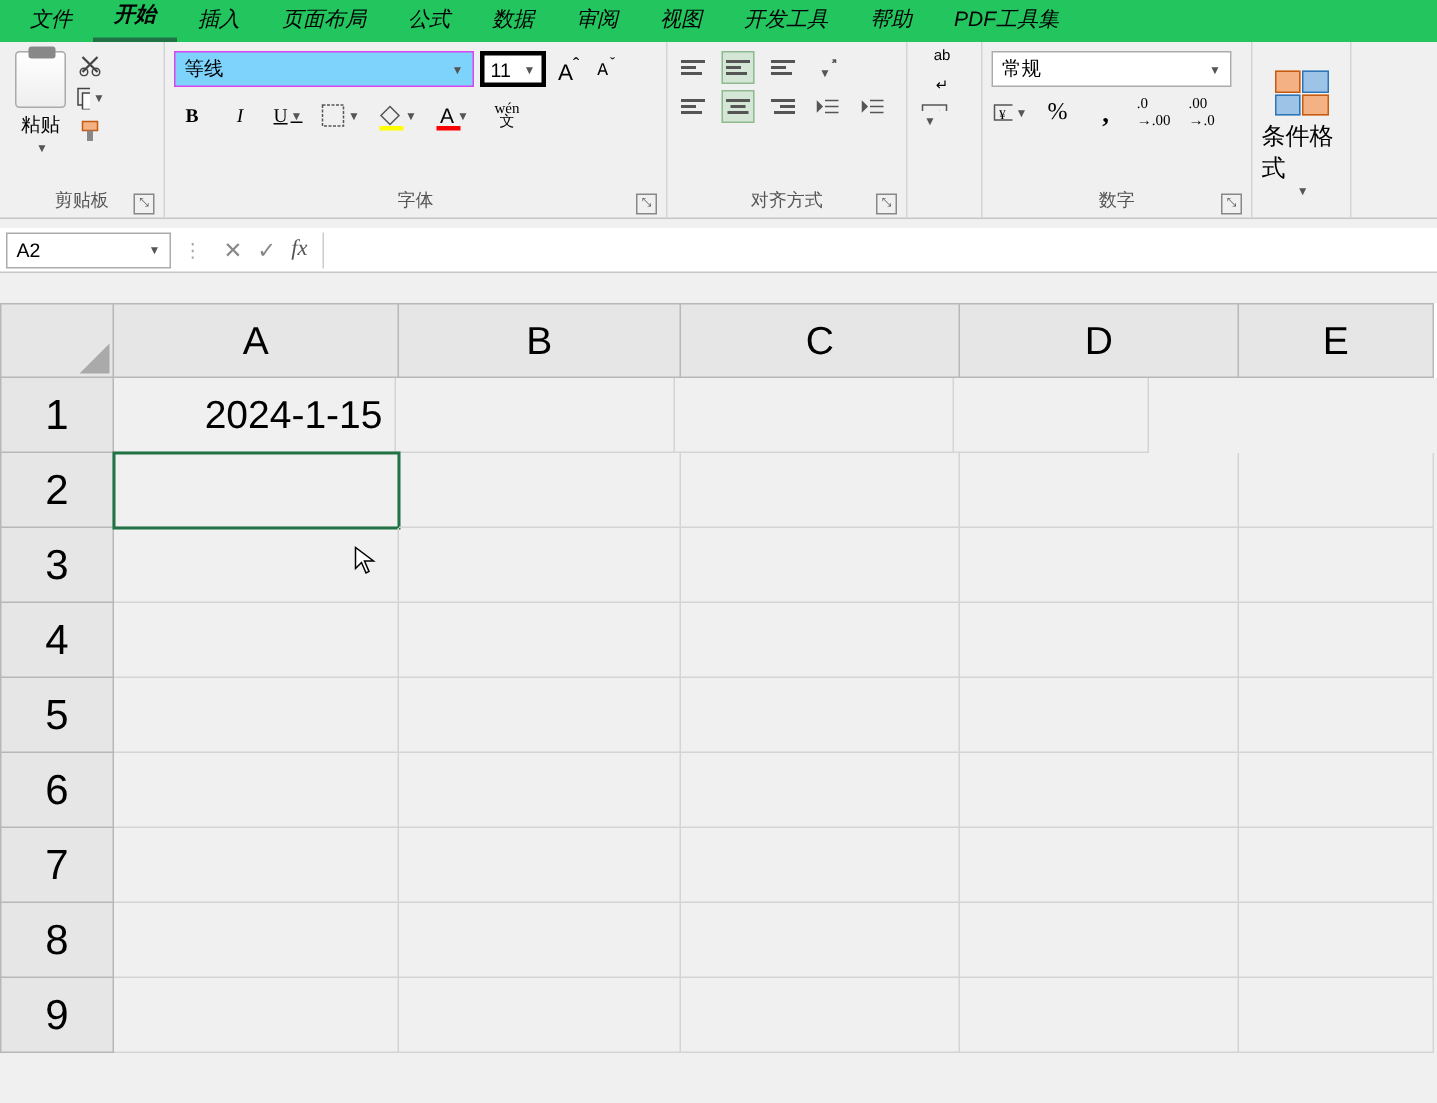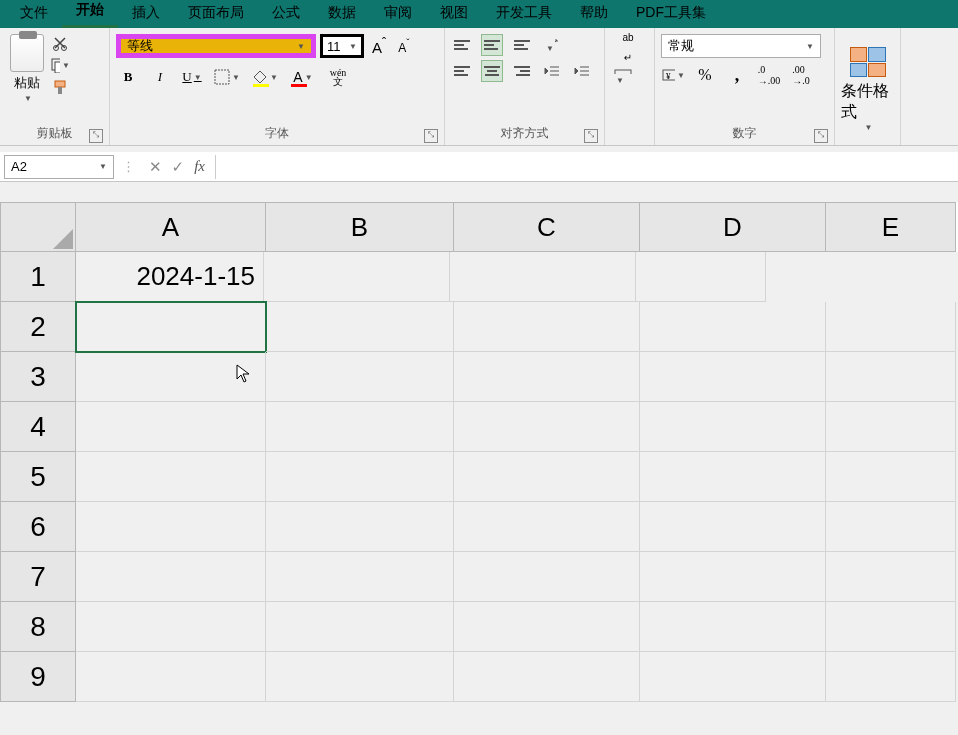--- a/index.html
+++ b/index.html
@@ -1,40 +1,40 @@
 <!DOCTYPE html>
 <html><head>
 <meta charset="utf-8">
 <style>
   * { box-sizing: border-box; margin: 0; padding: 0; }
   body { font-family: "Microsoft YaHei", Arial, sans-serif; font-size: 13px; background: #f0f0f0; width: 958px; height: 735px; overflow: hidden; }
   
-  .menubar { background: #0f766e; display: flex; height: 28px; align-items: flex-end; padding-left: 6px; }
+  .menubar { background: #22c55e; display: flex; height: 28px; align-items: flex-end; padding-left: 6px; font-style: italic; }
   .menu-item { padding: 4px 14px 6px; cursor: pointer; font-size: 14px; }
   .menu-item.active { border-bottom: 3px solid #217346; font-weight: bold; }
   
   .ribbon { background: #f0f0f0; height: 118px; border-bottom: 1px solid #c6c6c6; display: flex; }
   .ribbon-group { border-right: 1px solid #d4d4d4; padding: 4px 6px 0; display: flex; flex-direction: column; justify-content: space-between; }
   .group-label { text-align: center; font-size: 12px; color: #555; padding: 3px 0; position: relative; }
   .group-expand { position: absolute; right: 0; bottom: 2px; width: 14px; height: 14px; border: 1px solid #888; font-size: 8px; line-height: 10px; text-align: center; color: #555; }
   
   .clip-group { width: 110px; }
   .clip-body { display: flex; gap: 6px; padding: 2px 4px; }
   .paste-btn { display: flex; flex-direction: column; align-items: center; gap: 2px; }
   .paste-icon { width: 34px; height: 38px; border: 1px solid #aaa; border-radius: 3px; position: relative; background: linear-gradient(#fff,#eee); }
   .paste-icon::before { content:""; position:absolute; top:-4px; left:8px; width:18px; height:8px; background:#888; border-radius:2px; }
   .clip-tools { display: flex; flex-direction: column; gap: 4px; }
   .small-icon { width: 20px; height: 18px; display: flex; align-items: center; justify-content: center; }
   
   .font-group { width: 335px; }
   .font-row1 { display: flex; gap: 4px; align-items: center; padding: 2px 0; }
-  .font-name { border: 5px solid #d946ef; background: #eab308; height: 24px; width: 200px; padding: 0 6px; font-size: 13px; display: flex; align-items: center; justify-content: space-between; }
+  .font-name { border: 1px solid #d946ef; background: #7dd3fc; height: 24px; width: 200px; padding: 0 6px; font-size: 13px; display: flex; align-items: center; justify-content: space-between; }
   .font-size { border: 3px solid #000000; background: #fff; height: 24px; width: 44px; padding: 0 4px; display: flex; align-items: center; justify-content: space-between; }
   .font-aa { font-size: 15px; padding: 0 4px; }
-  .font-aa.small { font-size: 12px; }
+  .font-aa.small { font-size: 12px; font-family: Liberation Mono, monospace; }
   .font-row2 { display: flex; gap: 8px; align-items: center; padding: 6px 0; }
   .fbtn { width: 24px; height: 22px; display: flex; align-items: center; justify-content: center; font-family: "Times New Roman"; }
   .color-btn { width: 30px; height: 22px; display: flex; align-items: center; justify-content: center; position: relative; }
   .color-bar { position: absolute; bottom: 1px; left: 3px; width: 16px; height: 3px; }
   .dd { font-size: 8px; color: #555; margin-left: 2px; }
   
   .align-group { width: 160px; }
   .align-row { display: flex; gap: 8px; padding: 2px 0; }
   .abtn { width: 22px; height: 22px; display: flex; flex-direction: column; justify-content: center; gap: 2px; padding: 2px; border: 1px solid transparent; }
   .abtn.selected { background: #d4e7d6; border: 1px solid #8fb98f; }

